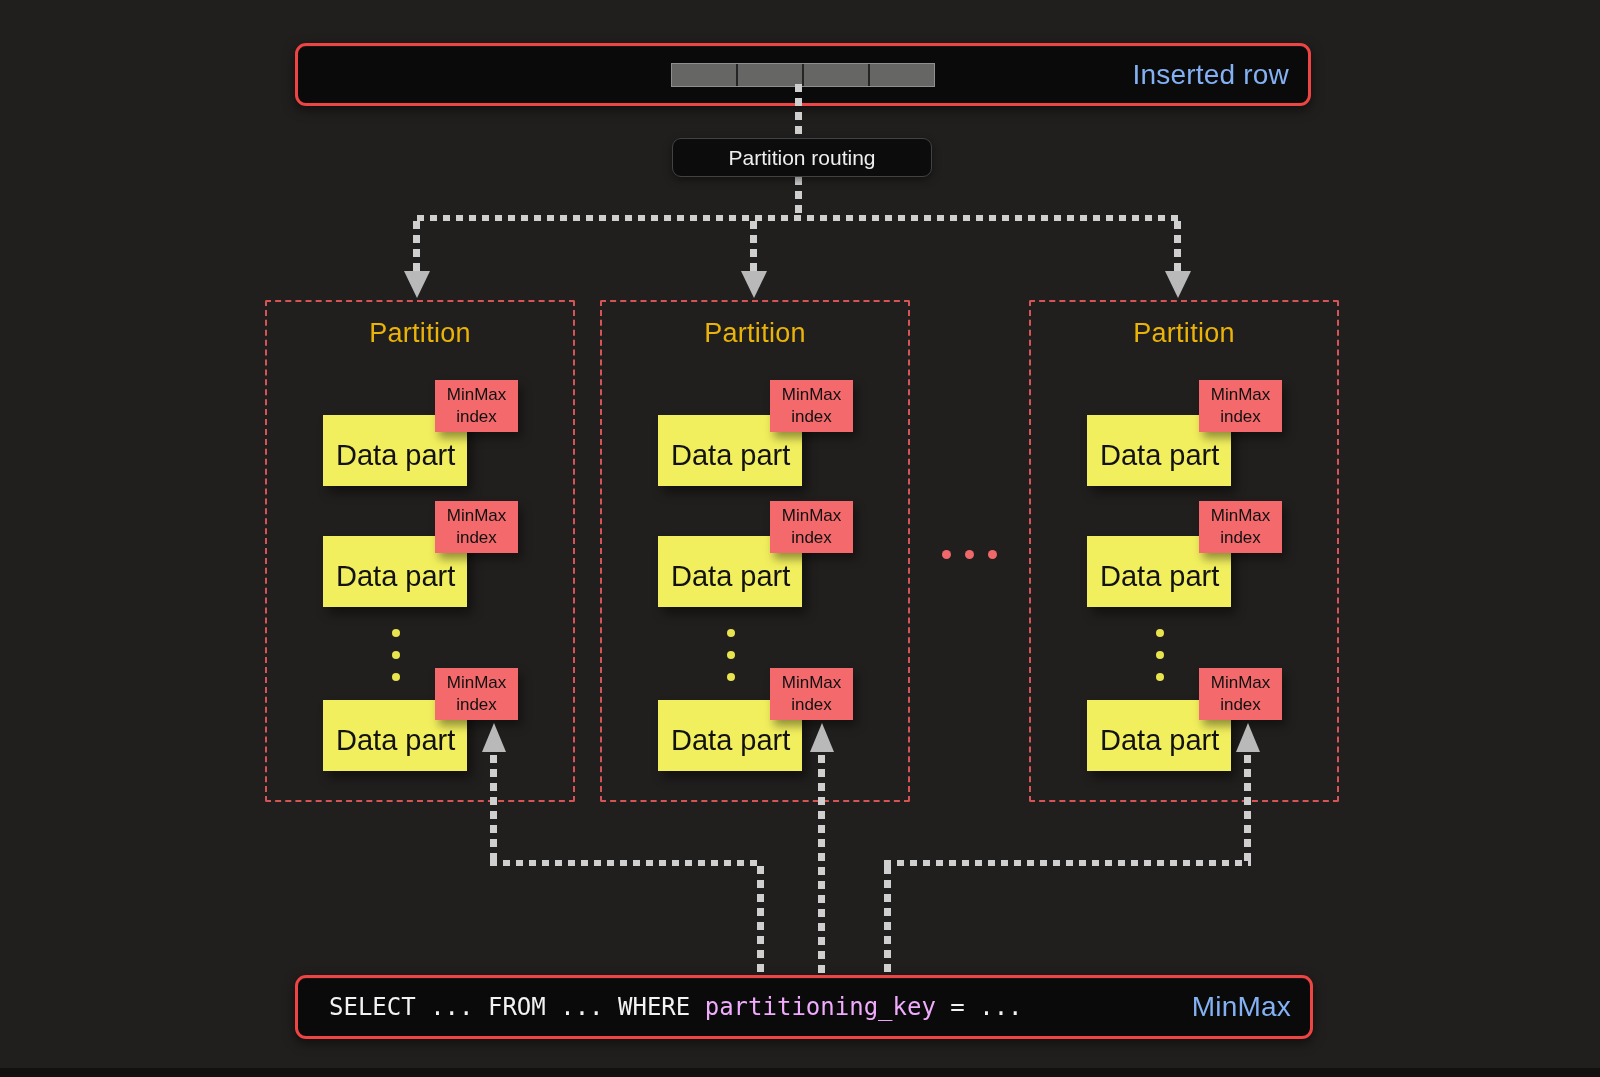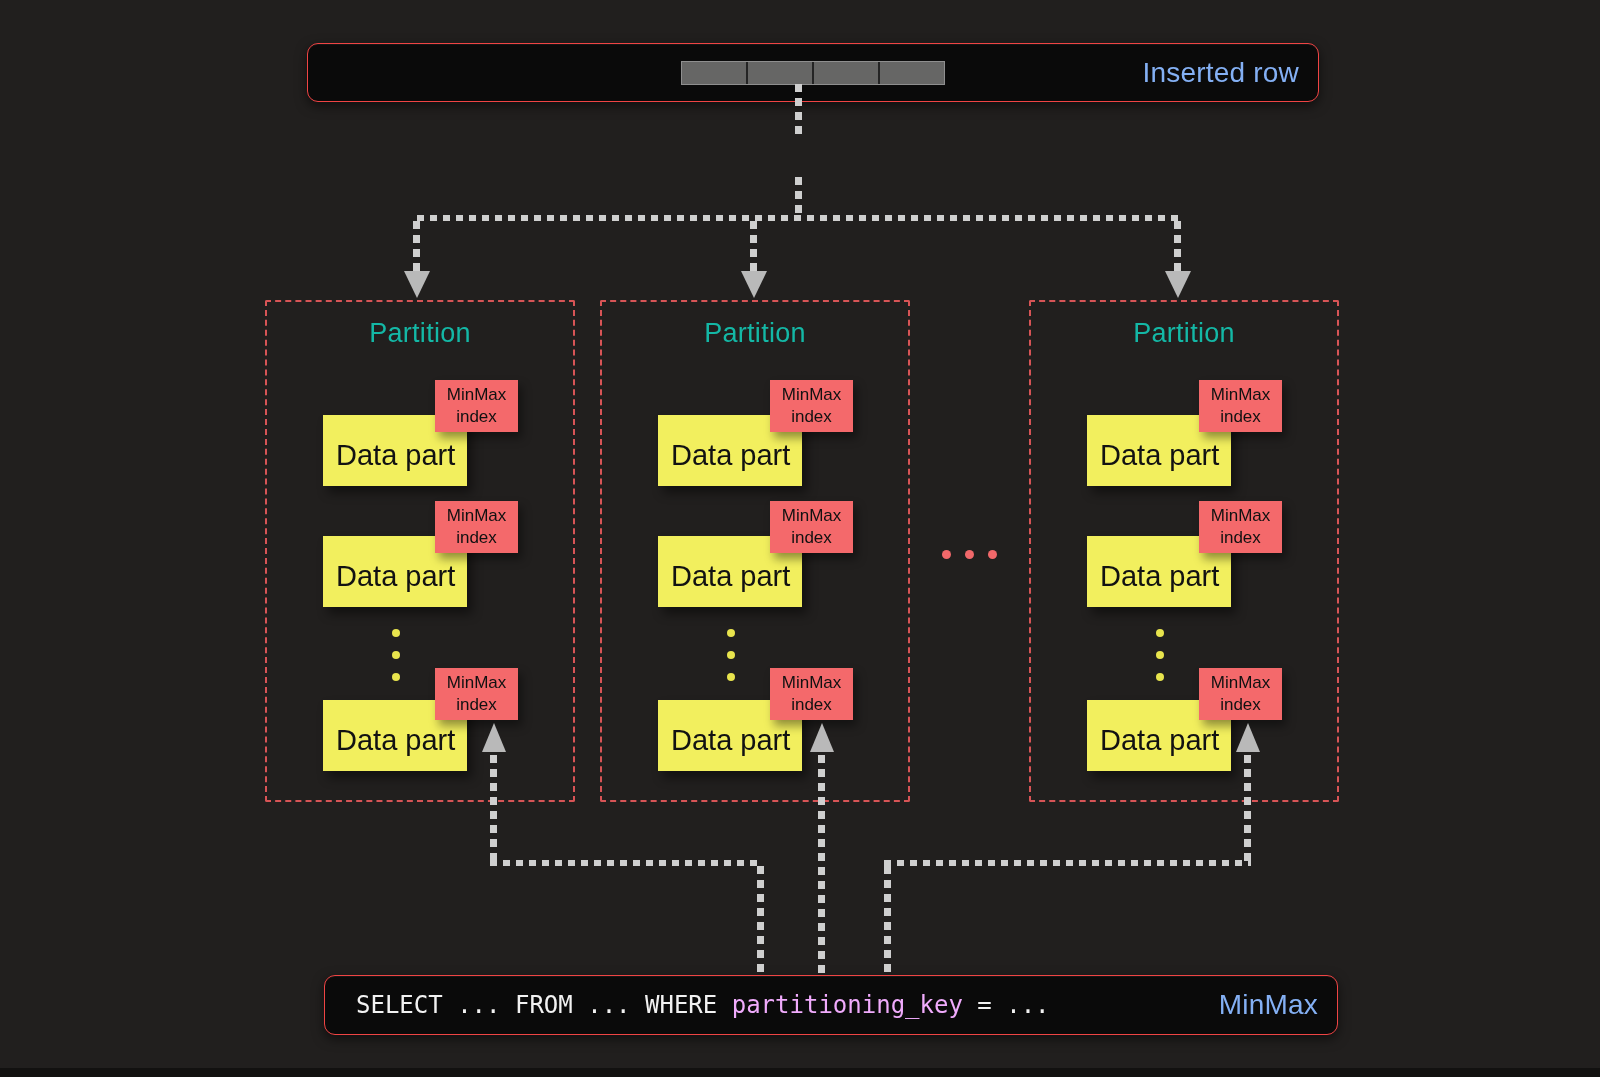--- a/index.html
+++ b/index.html
@@ -5,26 +5,26 @@
   html,body{margin:0;padding:0;background:#211f1e;}
   .canvas{
     position:relative;width:1600px;height:1077px;overflow:hidden;
     background:#211f1e;
     font-family:"Liberation Sans",sans-serif;
   }
   .bottom-strip{position:absolute;left:0;top:1068px;width:1600px;height:9px;background:#121110;}
 
   
   .dark-box{
-    position:absolute;background:#0a0a0a;border:1px solid #ef4444;border-radius:11px;
+    position:absolute;background:#0a0a0a;border:3px solid #ef4444;border-radius:11px;
     box-shadow:0 4px 12px rgba(0,0,0,.55), inset 0 1px 0 rgba(255,255,255,.05);
-    display:flex;align-items:center;margin-left:12px;
+    display:flex;align-items:center;
   }
   .inserted-row{left:295px;top:43px;width:1010px;height:57px;}
-  .query-box{left:312px;top:975px;width:1012px;height:58px;}
+  .query-box{left:295px;top:975px;width:1012px;height:58px;}
   .blue-label{
     position:absolute;right:19px;top:0;height:100%;display:flex;align-items:center;
     color:#84b0f4;font-size:28px;letter-spacing:.2px;
   }
   .row-cells{
     position:absolute;left:374px;top:18px;width:262px;height:22px;
     display:flex;gap:2px;background:#242424;outline:1px solid #8f8f8f;
   }
   .row-cells .cell{flex:1;background:#666665;}
 
@@ -65,21 +65,21 @@
     border-bottom:29px solid #b9b9b9;
   }
 
   
   .partition{
     position:absolute;top:300px;width:306px;height:498px;
     border:2px dashed #d75456;border-radius:2px;background:transparent;
   }
   .partition-title{
     position:absolute;top:16px;left:0;width:100%;text-align:center;
-    color:#14b8a6;font-size:27px;font-weight:500;letter-spacing:.3px;
+    color:#eab308;font-size:27px;font-weight:500;letter-spacing:.3px;
   }
   .datapart{
     position:absolute;left:56px;width:144px;height:71px;background:#f2ef5e;
     color:#121212;font-size:29px;display:flex;align-items:center;
     padding-left:13px;padding-top:10px;box-sizing:border-box;
     box-shadow:5px 7px 10px rgba(0,0,0,.45);z-index:1;white-space:nowrap;
   }
   .minmax-tag{
     position:absolute;left:168px;width:83px;height:52px;background:#f4696b;
     color:#111;font-size:17px;line-height:1.3;text-align:center;
@@ -105,20 +105,21 @@
     <div class="row-cells">
       <div class="cell"></div>
       <div class="cell"></div>
       <div class="cell"></div>
       <div class="cell"></div>
     </div>
     <span class="blue-label">Inserted row</span>
   </div>
 
   <div class="dash-v" style="left:795px;top:84px;height:52px;"></div>
+  <div class="pill routing-pill">Partition routing</div>
   <div class="dash-v" style="left:795px;top:177px;height:40px;"></div>
   <div class="dash-h" style="left:417px;top:215px;width:761px;"></div>
 
   <div class="dash-v" style="left:413px;top:221px;height:50px;"></div>
   <div class="arrow-down" style="left:404px;top:271px;"></div>
   <div class="dash-v" style="left:750px;top:221px;height:50px;"></div>
   <div class="arrow-down" style="left:741px;top:271px;"></div>
   <div class="dash-v" style="left:1174px;top:221px;height:50px;"></div>
   <div class="arrow-down" style="left:1165px;top:271px;"></div>
 

